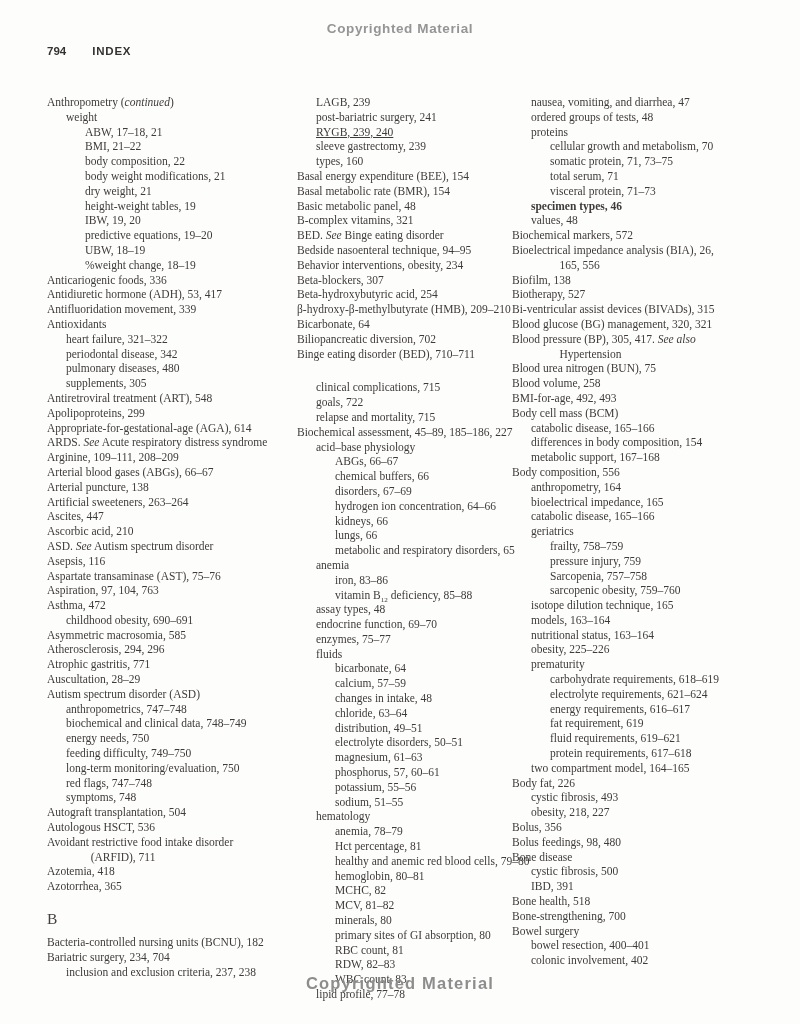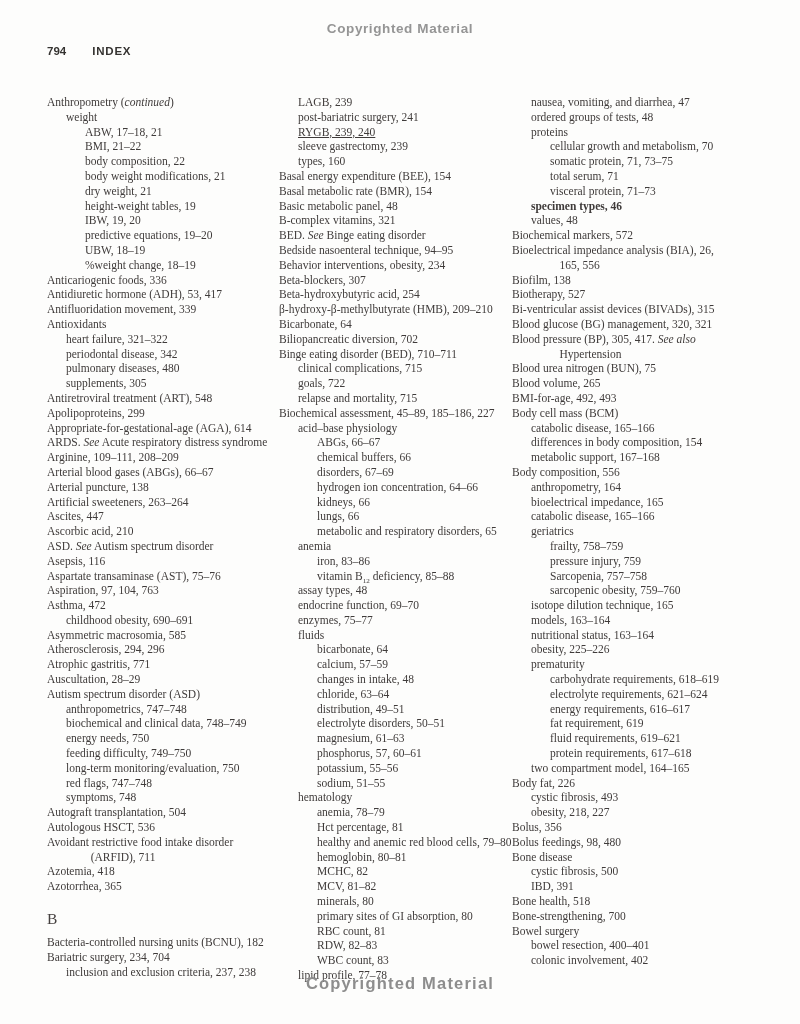--- a/index.html
+++ b/index.html
@@ -100,40 +100,40 @@
       <div class="entry">Autologous HSCT, 536</div>
       <div class="entry">Avoidant restrictive food intake disorder</div>
       <div class="entry" style="padding-left: 43.7px;">(ARFID), 711</div>
       <div class="entry">Azotemia, 418</div>
       <div class="entry">Azotorrhea, 365</div>
       <div class="entry section">B</div>
       <div class="entry">Bacteria-controlled nursing units (BCNU), 182</div>
       <div class="entry">Bariatric surgery, 234, 704</div>
       <div class="entry" style="padding-left: 19px;">inclusion and exclusion criteria, 237, 238</div>
     </div>
-  <div class="col" style="left:279px;width:229px">
+  <div class="col" style="left:297px;width:229px">
       <div class="entry" style="padding-left: 19px;">LAGB, 239</div>
       <div class="entry" style="padding-left: 19px;">post-bariatric surgery, 241</div>
       <div class="entry" style="padding-left: 19px; text-decoration: underline;">RYGB, 239, 240</div>
       <div class="entry" style="padding-left: 19px;">sleeve gastrectomy, 239</div>
       <div class="entry" style="padding-left: 19px;">types, 160</div>
       <div class="entry">Basal energy expenditure (BEE), 154</div>
       <div class="entry">Basal metabolic rate (BMR), 154</div>
       <div class="entry">Basic metabolic panel, 48</div>
       <div class="entry">B-complex vitamins, 321</div>
       <div class="entry">BED. <i>See</i> Binge eating disorder</div>
       <div class="entry">Bedside nasoenteral technique, 94–95</div>
       <div class="entry">Behavior interventions, obesity, 234</div>
       <div class="entry">Beta-blockers, 307</div>
       <div class="entry">Beta-hydroxybutyric acid, 254</div>
       <div class="entry">β-hydroxy-β-methylbutyrate (HMB), 209–210</div>
       <div class="entry">Bicarbonate, 64</div>
       <div class="entry">Biliopancreatic diversion, 702</div>
       <div class="entry">Binge eating disorder (BED), 710–711</div>
-      <div class="entry" style="padding-left: 19px;">clinical complications, 715</div>
+      <div class="entry" style="padding-left: 19px; margin-top: 19px;">clinical complications, 715</div>
       <div class="entry" style="padding-left: 19px;">goals, 722</div>
       <div class="entry" style="padding-left: 19px;">relapse and mortality, 715</div>
       <div class="entry">Biochemical assessment, 45–89, 185–186, 227</div>
       <div class="entry" style="padding-left: 19px;">acid–base physiology</div>
       <div class="entry" style="padding-left: 38px;">ABGs, 66–67</div>
       <div class="entry" style="padding-left: 38px;">chemical buffers, 66</div>
       <div class="entry" style="padding-left: 38px;">disorders, 67–69</div>
       <div class="entry" style="padding-left: 38px;">hydrogen ion concentration, 64–66</div>
       <div class="entry" style="padding-left: 38px;">kidneys, 66</div>
       <div class="entry" style="padding-left: 38px;">lungs, 66</div>
@@ -182,21 +182,21 @@
       <div class="entry">Biochemical markers, 572</div>
       <div class="entry">Bioelectrical impedance analysis (BIA), 26,</div>
       <div class="entry" style="padding-left: 47.5px;">165, 556</div>
       <div class="entry">Biofilm, 138</div>
       <div class="entry">Biotherapy, 527</div>
       <div class="entry">Bi-ventricular assist devices (BIVADs), 315</div>
       <div class="entry">Blood glucose (BG) management, 320, 321</div>
       <div class="entry">Blood pressure (BP), 305, 417. <i>See also</i></div>
       <div class="entry" style="padding-left: 47.5px;">Hypertension</div>
       <div class="entry">Blood urea nitrogen (BUN), 75</div>
-      <div class="entry">Blood volume, 265</div>
+      <div class="entry">Blood volume, 258</div>
       <div class="entry">BMI-for-age, 492, 493</div>
       <div class="entry">Body cell mass (BCM)</div>
       <div class="entry" style="padding-left: 19px;">catabolic disease, 165–166</div>
       <div class="entry" style="padding-left: 19px;">differences in body composition, 154</div>
       <div class="entry" style="padding-left: 19px;">metabolic support, 167–168</div>
       <div class="entry">Body composition, 556</div>
       <div class="entry" style="padding-left: 19px;">anthropometry, 164</div>
       <div class="entry" style="padding-left: 19px;">bioelectrical impedance, 165</div>
       <div class="entry" style="padding-left: 19px;">catabolic disease, 165–166</div>
       <div class="entry" style="padding-left: 19px;">geriatrics</div>

